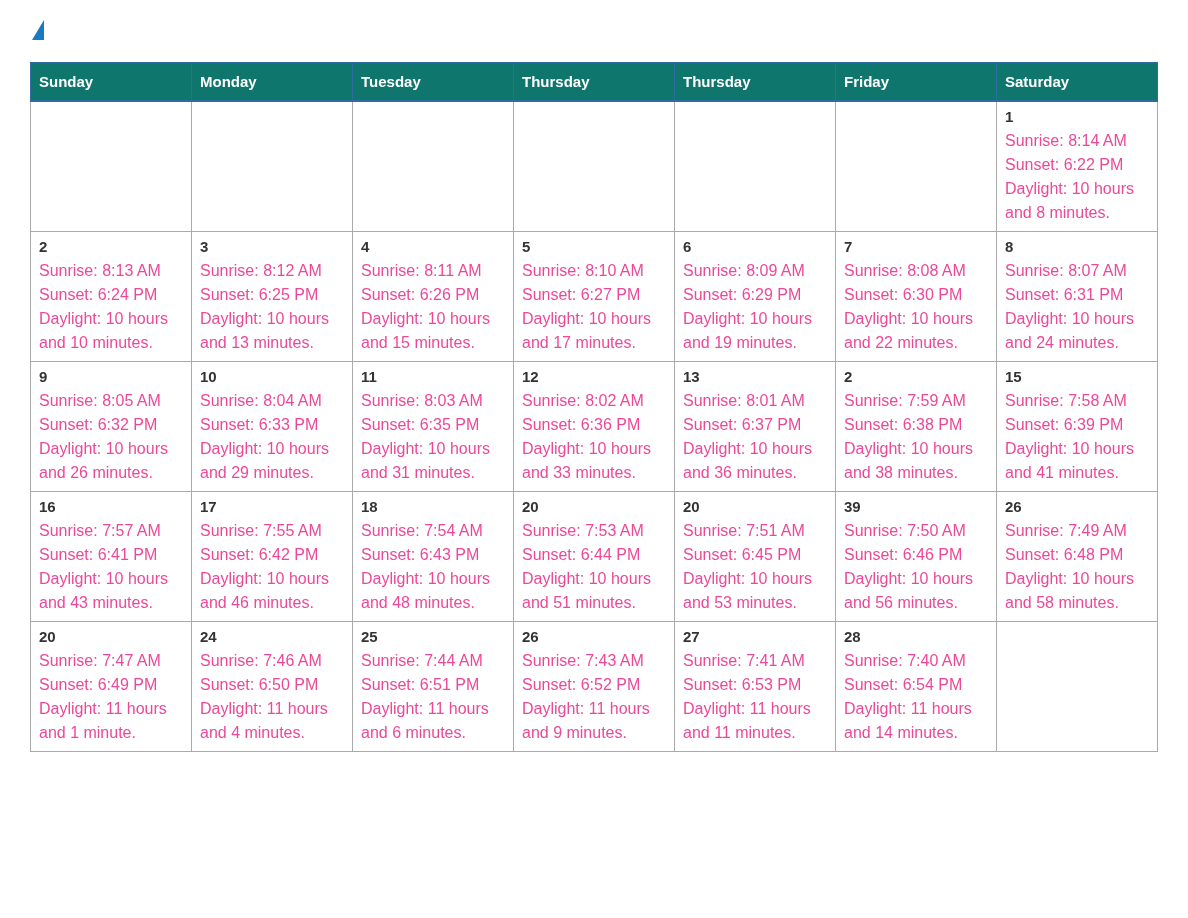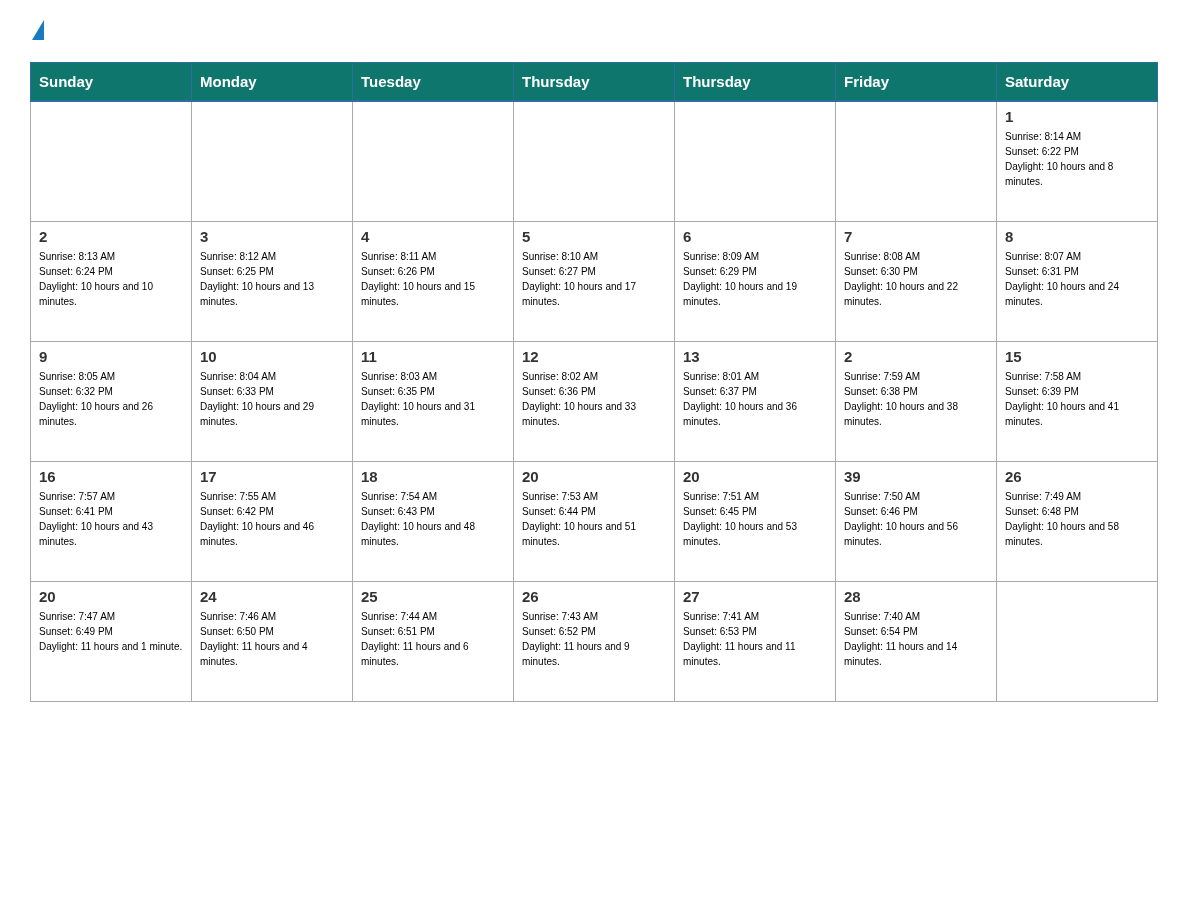--- a/index.html
+++ b/index.html
@@ -83,23 +83,23 @@
       color: #333;
       height: 120px;
     }
     .day-number {
       font-size: 15px;
       font-weight: bold;
       display: block;
       margin-bottom: 4px;
     }
     .day-info {
-      font-size: 10px;
+      font-size: 16px;
       line-height: 1.5;
-      color: #000000;
+      color: #ec4899;
     }
     .empty-cell {
       background: #fff;
     }
     .calendar tbody tr:first-child td {
       border-top: 2px solid #2e6da4;
     }
     .calendar tbody tr td:first-child {
       border-left: 1px solid #aaa;
     }

